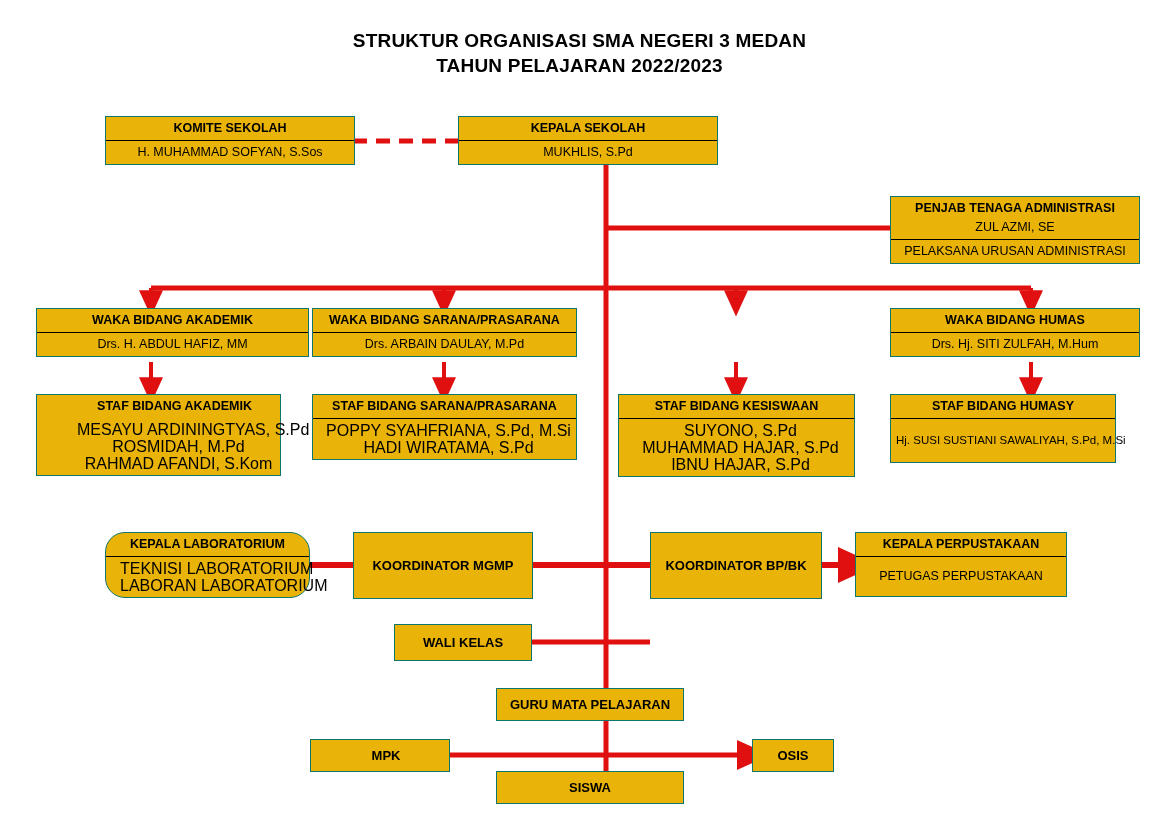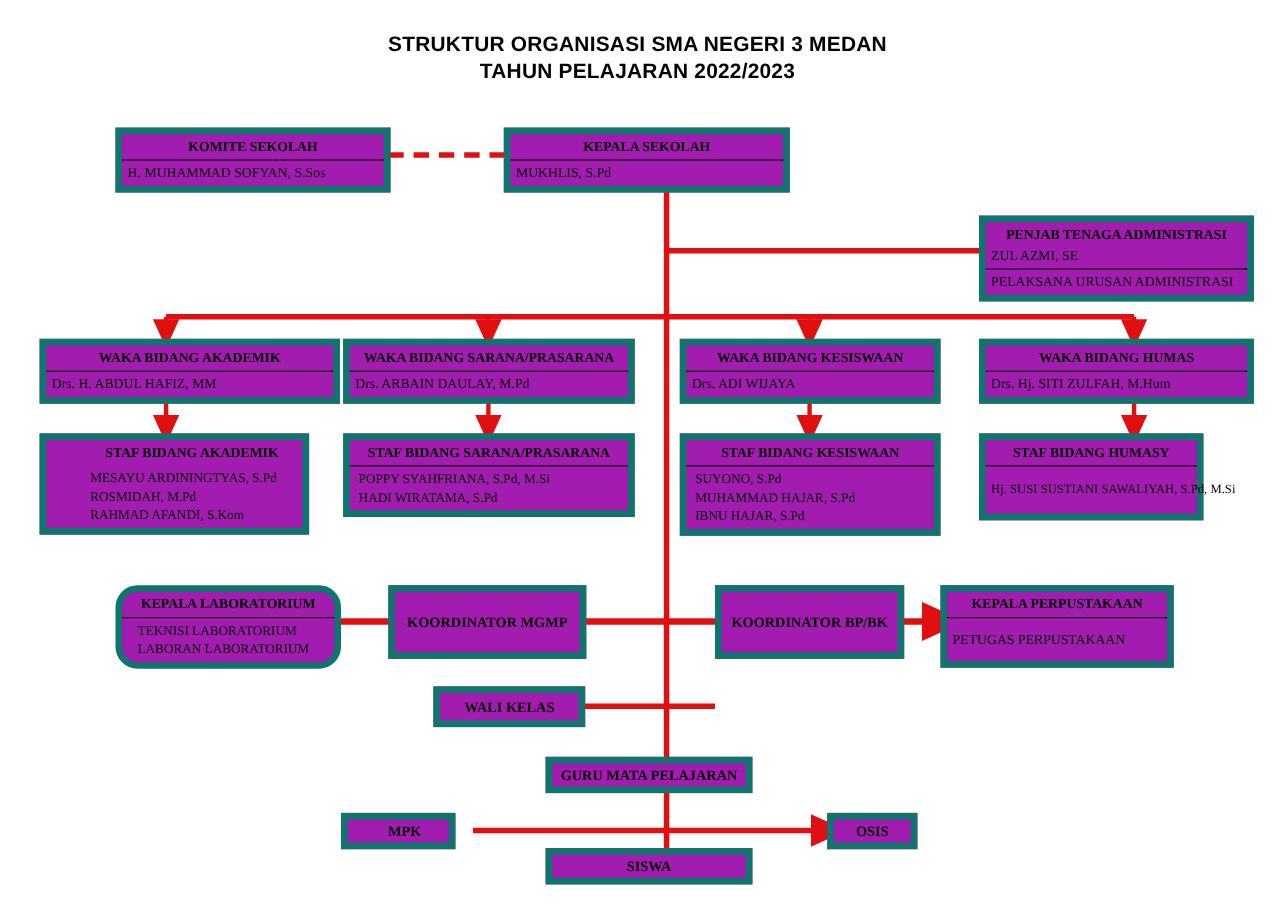--- a/index.html
+++ b/index.html
@@ -41,44 +41,44 @@
     width: 1159px;
     height: 829px;
     z-index: 1;
     pointer-events: none;
   }
 
   
   .node {
     position: absolute;
     box-sizing: border-box;
-    border: 6px solid #0f766e;
-    background: #a21caf;
+    border: 1px solid #0f766e;
+    background: #eab308;
     z-index: 3;
-    font-family: Liberation Serif, serif;
   }
   .node .hdr {
     font-weight: bold;
     font-size: 12.5px;
     text-align: center;
     padding: 4px 5px 4px 5px;
     line-height: 15px;
     white-space: nowrap;
   }
   .node .hdr.with-rule { border-bottom: 1.5px solid #000000; }
   .node .sub {
     font-size: 12.5px;
+    text-align: center;
     padding: 4px 5px 4px 5px;
     line-height: 15px;
     white-space: nowrap;
   }
   .node .sub.with-rule { border-bottom: 1.5px solid #000000; }
   .node .namelist {
-    font-size: 12px;
-    text-align: left;
+    font-size: 16px;
+    text-align: center;
     padding: 3px 0 3px 8px;
     line-height: 17px;
   }
   .node .namelist .nm { white-space: nowrap; }
   .node.plain {
     display: flex;
     align-items: center;
     justify-content: center;
   }
   .node.plain .lbl {
@@ -158,24 +158,20 @@
   <div class="node" style="left:36px; top:308px; width:273px;">
     <div class="hdr with-rule">WAKA BIDANG AKADEMIK</div>
     <div class="sub">Drs. H. ABDUL HAFIZ, MM</div>
   </div>
 
   <div class="node" style="left:312px; top:308px; width:265px;">
     <div class="hdr with-rule">WAKA BIDANG SARANA/PRASARANA</div>
     <div class="sub">Drs. ARBAIN DAULAY, M.Pd</div>
   </div>
 
-  <div class="node" style="left:618px; top:308px; width:237px;">
-    <div class="hdr with-rule">WAKA BIDANG KESISWAAN</div>
-    <div class="sub">Drs. ADI WIJAYA</div>
-  </div>
 
   <div class="node" style="left:890px; top:308px; width:250px;">
     <div class="hdr with-rule">WAKA BIDANG HUMAS</div>
     <div class="sub">Drs. Hj. SITI ZULFAH, M.Hum</div>
   </div>
 
   <div class="node" style="left:36px; top:394px; width:245px;padding-left:32px;">
     <div class="hdr">STAF BIDANG AKADEMIK</div>
     <div class="namelist">
       <div class="nm">MESAYU ARDININGTYAS, S.Pd</div>
@@ -194,21 +190,21 @@
 
   <div class="node" style="left:618px; top:394px; width:237px;">
     <div class="hdr with-rule">STAF BIDANG KESISWAAN</div>
     <div class="namelist">
       <div class="nm">SUYONO, S.Pd</div>
       <div class="nm">MUHAMMAD HAJAR, S.Pd</div>
       <div class="nm">IBNU HAJAR, S.Pd</div>
     </div>
   </div>
 
-  <div class="node" style="left:890px; top:394px; width:204px;">
+  <div class="node" style="left:890px; top:394px; width:226px;">
     <div class="hdr with-rule">STAF BIDANG HUMASY</div>
     <div class="sub" style="padding-top:14px; padding-bottom:14px; font-size:11.5px;">Hj. SUSI SUSTIANI SAWALIYAH, S.Pd, M.Si</div>
   </div>
 
   <div class="node" style="left:105px; top:532px; width:205px;border-radius:20px;">
     <div class="hdr with-rule">KEPALA LABORATORIUM</div>
     <div class="namelist" style="padding-left:14px;">
       <div class="nm">TEKNISI LABORATORIUM</div>
       <div class="nm">LABORAN LABORATORIUM</div>
     </div>
@@ -229,21 +225,21 @@
 
   <div class="node plain" style="left:394px; top:624px; width:138px; height:37px;">
     <div class="lbl">WALI KELAS</div>
   </div>
 
 
   <div class="node plain" style="left:496px; top:688px; width:188px; height:33px;">
     <div class="lbl">GURU MATA PELAJARAN</div>
   </div>
 
-  <div class="node plain" style="left:310px; top:739px; width:104px; height:33px;padding-left:12px;">
+  <div class="node plain" style="left:310px; top:739px; width:140px; height:33px;padding-left:12px;">
     <div class="lbl">MPK</div>
   </div>
 
   <div class="node plain" style="left:752px; top:739px; width:82px; height:33px;">
     <div class="lbl">OSIS</div>
   </div>
 
   <div class="node plain" style="left:496px; top:771px; width:188px; height:33px;">
     <div class="lbl">SISWA</div>
   </div>

